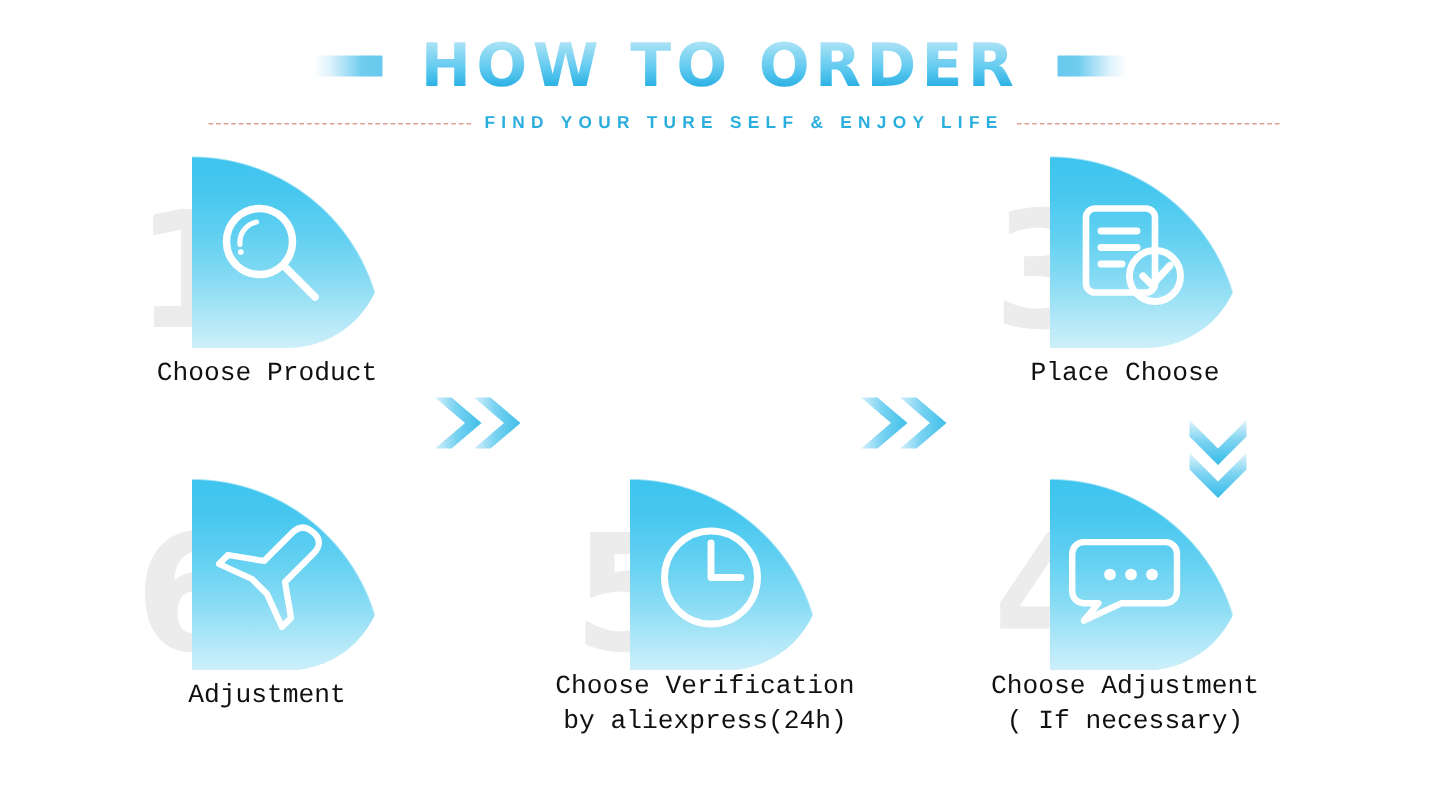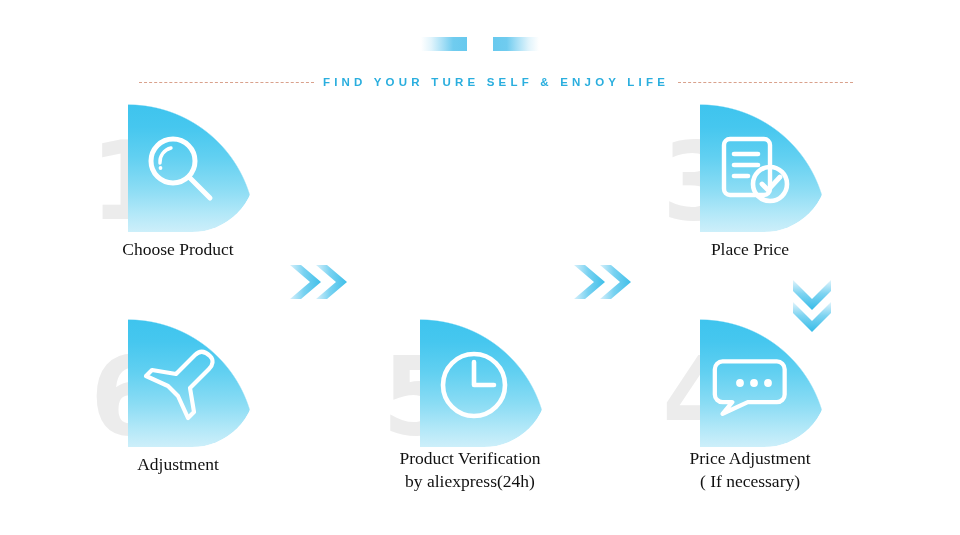--- a/index.html
+++ b/index.html
@@ -178,21 +178,21 @@
     z-index: 3;
   }
   .step-icon svg { display: block; width: 100%; height: 100%; }
 
   .step-label {
     position: absolute;
     left: 0;
     top: 138px;
     width: 300px;
     text-align: center;
-    font-family: Liberation Serif, serif;
+    font-family: Liberation Mono, monospace;
     font-size: 17.5px;
     color: #111111;
     line-height: 1.33;
     white-space: pre-line;
   }
   .step-label.two-line { top: 132px; }
 
   
   .chev {
     position: absolute;
@@ -206,20 +206,21 @@
 </style>
 </head>
 <body>
 
 <div id="page">
 
   <div class="header">
 
     <div class="title-row">
       <span class="deco-block deco-block-left"></span>
+      <span class="main-title">HOW TO ORDER</span>
       <span class="deco-block deco-block-right"></span>
     </div>
 
     <div class="sub-row">
       <span class="dash-line"></span>
       <span class="sub-title">FIND YOUR TURE SELF &amp; ENJOY LIFE</span>
       <span class="dash-line"></span>
     </div>
 
   </div>
@@ -251,21 +252,21 @@
           <svg viewBox="0 0 84 84" fill="none" stroke="#ffffff" stroke-width="4.4" stroke-linecap="round" stroke-linejoin="round">
             <rect x="12" y="11" width="46" height="56" rx="6"></rect>
             <line x1="22" y1="26" x2="46" y2="26" stroke-width="4.6"></line>
             <line x1="22" y1="37" x2="46" y2="37" stroke-width="4.6"></line>
             <line x1="22" y1="48" x2="36" y2="48" stroke-width="4.6"></line>
             <circle cx="58" cy="56" r="17" stroke-width="4.6"></circle>
             <path d="M50 56 l6 6 l12 -13" stroke-width="4.8"></path>
           </svg>
         </div>
       </div>
-      <div class="step-label">Place Price</div>
+      <div class="step-label">Place Choose</div>
     </div>
 
     <div class="chev chev-r1a">
       <svg width="62" height="40" viewBox="0 0 62 40">
         <defs>
           <linearGradient id="gr-r1a" x1="0" y1="0" x2="1" y2="0">
             <stop offset="0%" stop-color="#d6f0fb"></stop>
             <stop offset="45%" stop-color="#79d2f1"></stop>
             <stop offset="100%" stop-color="#3fbfe9"></stop>
           </linearGradient>
@@ -324,36 +325,36 @@
       <div class="step-visual">
         <div class="step-number">5</div>
         <div class="step-blob"></div>
         <div class="step-icon">
           <svg viewBox="0 0 84 84" fill="none" stroke="#ffffff" stroke-width="4.6" stroke-linecap="round" stroke-linejoin="round">
             <circle cx="42" cy="42" r="31"></circle>
             <polyline points="42,19 42,42 62,42" stroke-width="4.6"></polyline>
           </svg>
         </div>
       </div>
-      <div class="step-label two-line">Product Verification
+      <div class="step-label two-line">Choose Verification
 by aliexpress(24h)</div>
     </div>
 
     <div class="step col-3">
       <div class="step-visual">
         <div class="step-number">4</div>
         <div class="step-blob"></div>
         <div class="step-icon">
           <svg viewBox="0 0 84 84" fill="none" stroke="#ffffff" stroke-width="4.4" stroke-linecap="round" stroke-linejoin="round">
             <path d="M14 20 h56 a8 8 0 0 1 8 8 v26 a8 8 0 0 1 -8 8 H40 l-26 12 l10 -12 h-10 a8 8 0 0 1 -8 -8 V28 a8 8 0 0 1 8 -8 z" transform="translate(-3,-1) scale(0.97)"></path>
             <circle cx="28" cy="40" r="3.9" fill="#ffffff" stroke="none"></circle>
             <circle cx="42" cy="40" r="3.9" fill="#ffffff" stroke="none"></circle>
             <circle cx="56" cy="40" r="3.9" fill="#ffffff" stroke="none"></circle>
           </svg>
         </div>
       </div>
-      <div class="step-label two-line">Price Adjustment
+      <div class="step-label two-line">Choose Adjustment
 ( If necessary)</div>
     </div>
 
   </div>
 
 </div>
 
 </body></html>

